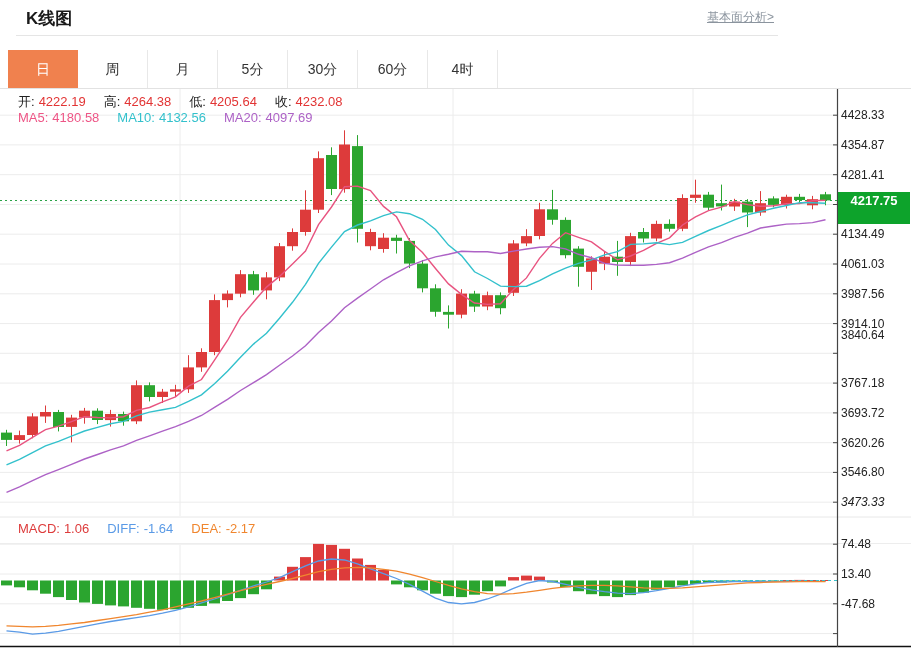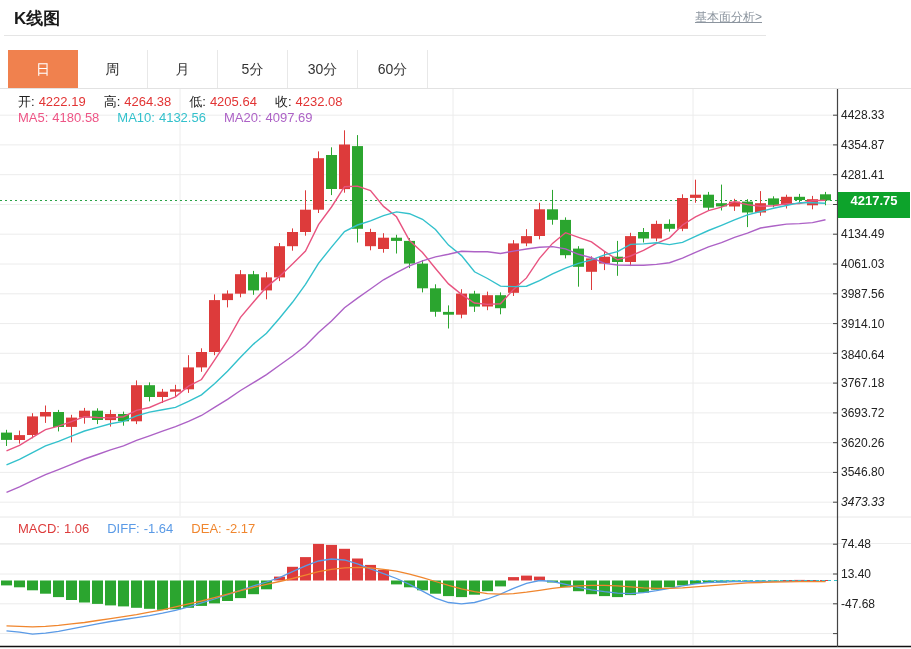--- a/index.html
+++ b/index.html
@@ -1,50 +1,51 @@
 <!DOCTYPE html>
 <html><head>
 <meta charset="utf-8">
 <style>
   html,body{margin:0;padding:0;background:#fff;}
   .app{position:relative;width:911px;height:649px;background:#fff;overflow:hidden;
        font-family:"Liberation Sans",sans-serif;}
-  .header{position:absolute;top:0;left:4px;width:762px;height:35px;border-bottom:1px solid #e5e5e5;background:#fff;z-index:5;}
+  .header{position:absolute;top:0;left:16px;width:762px;height:35px;border-bottom:1px solid #e5e5e5;background:#fff;z-index:5;}
   .page-title{position:absolute;left:10px;top:7px;font-size:17px;font-weight:bold;color:#1a1a1a;}
   .fund-link{position:absolute;right:4px;top:9px;font-size:12px;color:#8b949e;cursor:pointer;text-decoration:underline;}
   .tabbar{position:absolute;left:8px;top:50px;height:38px;display:flex;z-index:5;background:#fff;}
   .tab{width:70px;height:38px;line-height:38px;text-align:center;font-size:14px;color:#333;
        background:#fff;border-right:1px solid #e8e8e8;box-sizing:border-box;cursor:pointer;}
   .tab:first-child{border-left:1px solid #e8e8e8;}
   .tab.active{background:#f0814e;color:#fff;border-color:#f0814e;}
   .tab-underline{position:absolute;left:0;top:88px;width:911px;height:0;border-top:1px solid #e2e2e2;z-index:4;}
   .svg-holder{position:absolute;left:0;top:0;z-index:1;}
   .inforow{position:absolute;left:18px;font-size:13px;z-index:3;white-space:nowrap;}
   .inforow span{margin-right:4px;}
   .inforow .pair{margin-right:14px;}
   .axis-label{position:absolute;left:841px;font-size:12px;color:#222;z-index:2;}
-  .price-tag{position:absolute;left:838px;top:192px;width:72px;height:26px;background:#0da32b;
+  .price-tag{position:absolute;left:838px;top:192px;width:72px;height:32px;background:#0da32b;
              color:#fff;font-size:13px;font-weight:bold;text-align:center;line-height:18px;z-index:4;}
 </style>
 </head>
 <body>
 
 <div class="app">
   <div class="header">
     <div class="page-title">K线图</div>
     <div class="fund-link">基本面分析&gt;</div>
   </div>
 
   <div class="tabbar" id="tabbar">
       <div class="tab active">日</div>
       <div class="tab">周</div>
       <div class="tab">月</div>
       <div class="tab">5分</div>
       <div class="tab">30分</div>
       <div class="tab">60分</div>
+      <div class="tab">4时</div>
     </div>
   <div class="tab-underline"></div>
 
   <div class="svg-holder" id="svg-holder"><svg width="911" height="649" xmlns="http://www.w3.org/2000/svg">
         <line x1="0" y1="115.2" x2="837" y2="115.2" stroke="#ececec" stroke-width="1"></line>
         <line x1="0" y1="144.9" x2="837" y2="144.9" stroke="#ececec" stroke-width="1"></line>
         <line x1="0" y1="174.7" x2="837" y2="174.7" stroke="#ececec" stroke-width="1"></line>
         <line x1="0" y1="204.5" x2="837" y2="204.5" stroke="#ececec" stroke-width="1"></line>
         <line x1="0" y1="234.2" x2="837" y2="234.2" stroke="#ececec" stroke-width="1"></line>
         <line x1="0" y1="264.0" x2="837" y2="264.0" stroke="#ececec" stroke-width="1"></line>
@@ -298,21 +299,21 @@
   <div class="inforow" id="macd-row" style="top:521px;"><span class="pair"><span style="color: rgb(221, 59, 59);">MACD:</span><span style="color: rgb(221, 59, 59);">1.06</span></span><span class="pair"><span style="color: rgb(90, 154, 230);">DIFF:</span><span style="color: rgb(90, 154, 230);">-1.64</span></span><span class="pair"><span style="color: rgb(240, 134, 46);">DEA:</span><span style="color: rgb(240, 134, 46);">-2.17</span></span></div>
 
   <div id="y-labels">
       <div class="axis-label" style="top: 108px;">4428.33</div>
       <div class="axis-label" style="top: 138px;">4354.87</div>
       <div class="axis-label" style="top: 168px;">4281.41</div>
       <div class="axis-label" style="top: 227px;">4134.49</div>
       <div class="axis-label" style="top: 257px;">4061.03</div>
       <div class="axis-label" style="top: 287px;">3987.56</div>
       <div class="axis-label" style="top: 317px;">3914.10</div>
-      <div class="axis-label" style="top: 348px;">3840.64</div>
+      <div class="axis-label" style="top: 328px;">3840.64</div>
       <div class="axis-label" style="top: 376px;">3767.18</div>
       <div class="axis-label" style="top: 406px;">3693.72</div>
       <div class="axis-label" style="top: 436px;">3620.26</div>
       <div class="axis-label" style="top: 465px;">3546.80</div>
       <div class="axis-label" style="top: 495px; font-style: italic;">3473.33</div>
     </div>
   <div id="macd-labels">
       <div class="axis-label" style="top: 537px;">74.48</div>
       <div class="axis-label" style="top: 567px;">13.40</div>
       <div class="axis-label" style="top: 597px;">-47.68</div>

